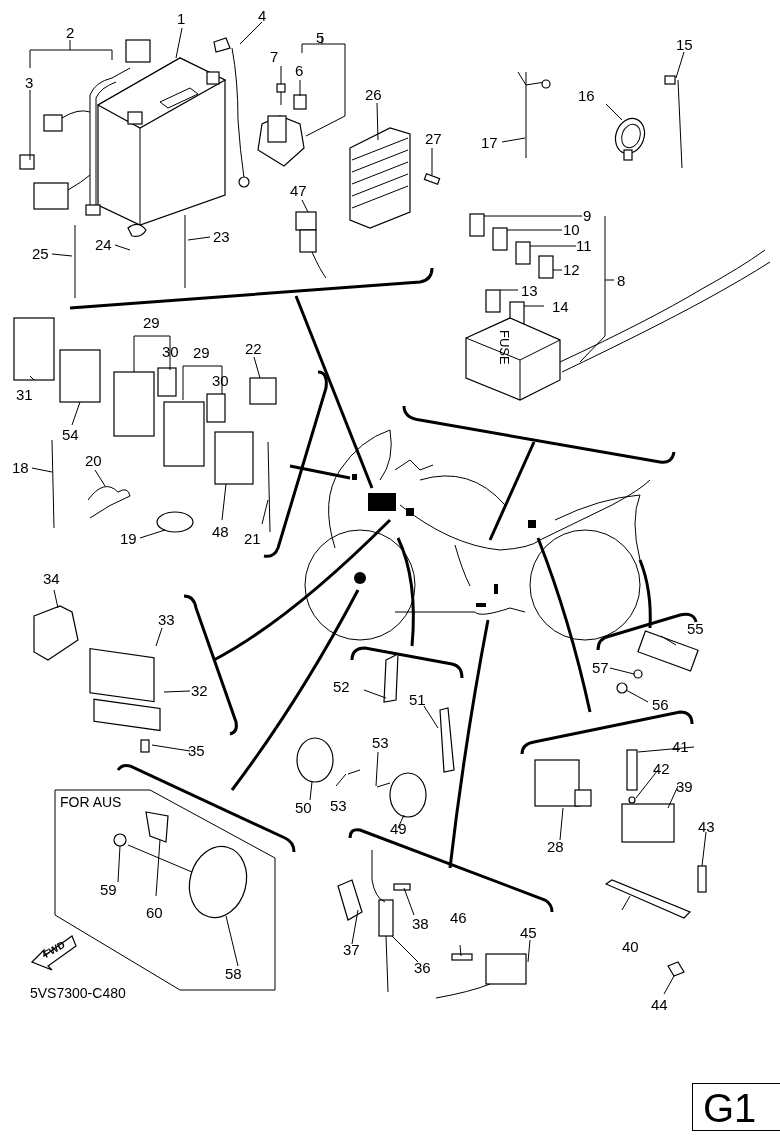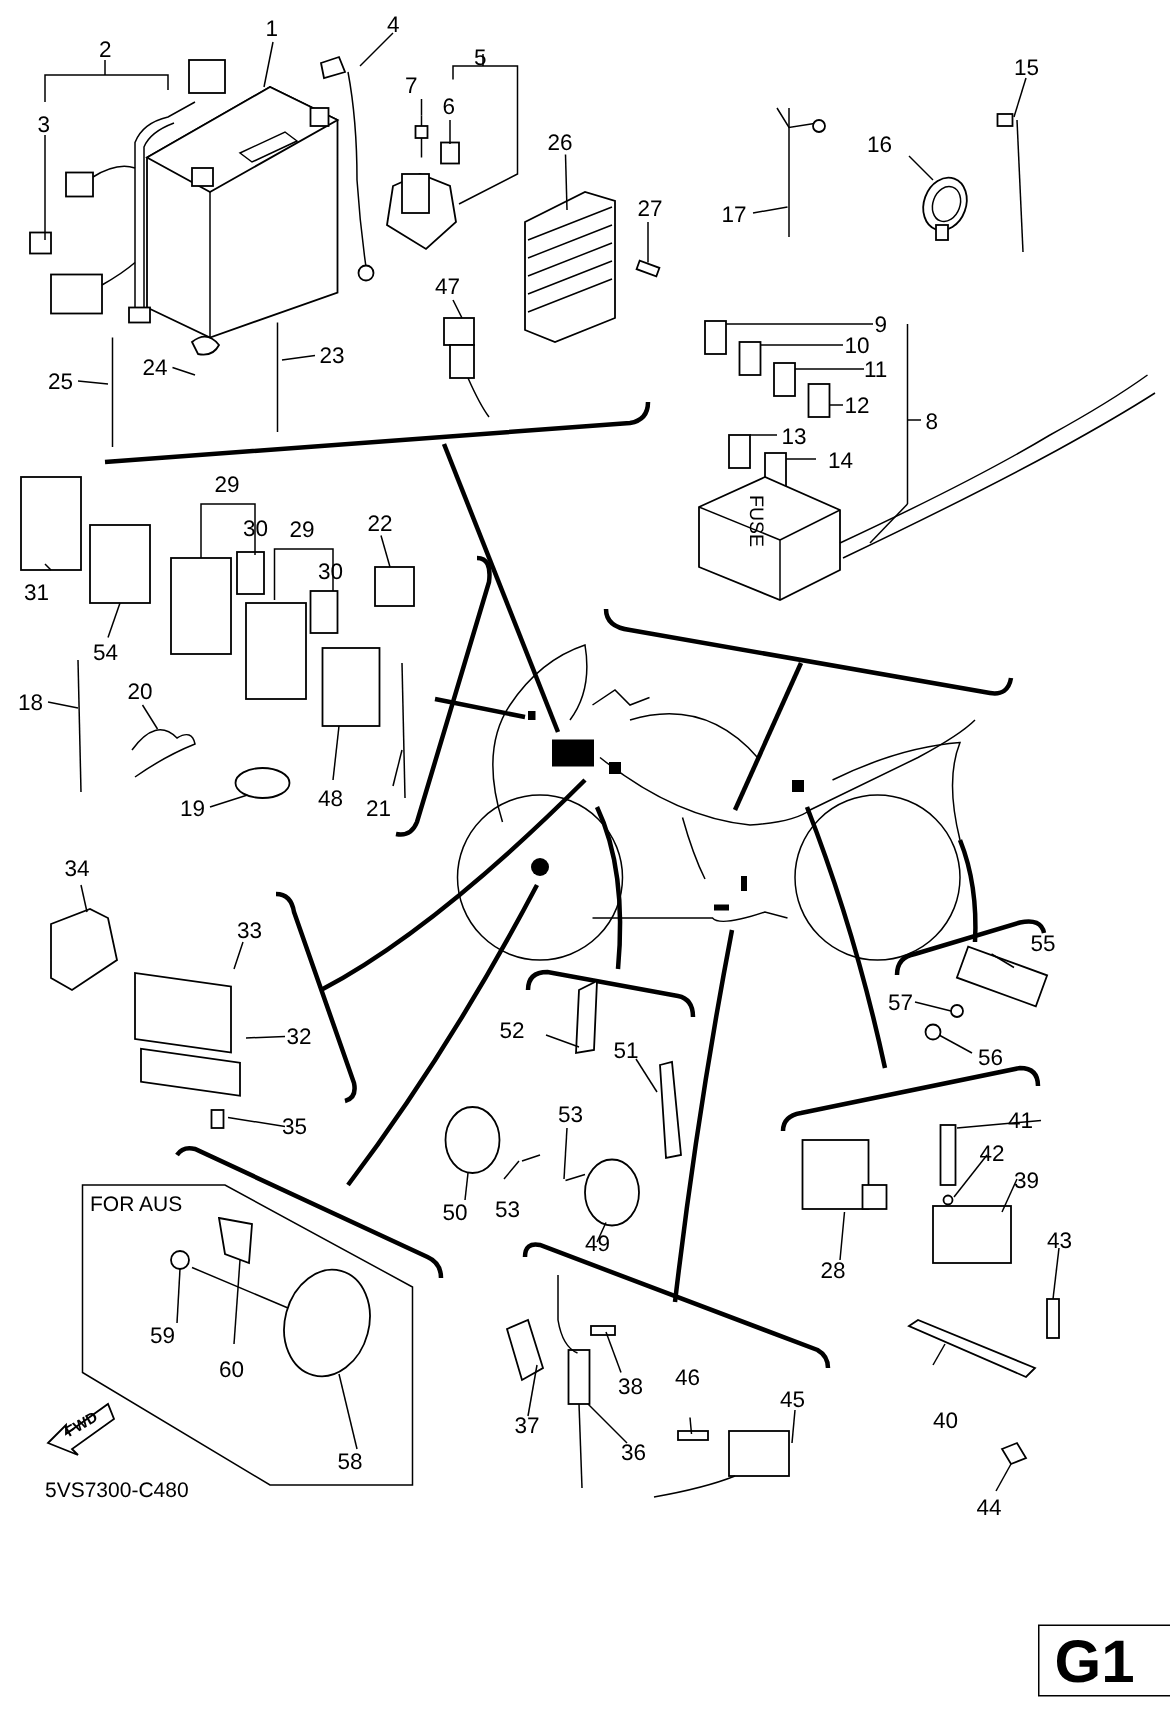--- a/index.html
+++ b/index.html
@@ -9,21 +9,21 @@
   .thin { fill: none; stroke: #000; stroke-width: 1; }
   .bracket { fill: none; stroke: #000; stroke-width: 3; }
   .lead { fill: none; stroke: #000; stroke-width: 1; }
   .solid { fill: #000; stroke: none; }
   .callout { font-family: "Liberation Sans", sans-serif; font-size: 15px; fill: #000; }
   .aus-label { font-family: "Liberation Sans", sans-serif; font-size: 14px; fill: #000; }
   .code-label { font-family: "Liberation Sans", sans-serif; font-size: 14px; fill: #000; }
   .fuse-text { font-family: "Liberation Sans", sans-serif; font-size: 13px; fill: #000; }
   .fwd-text { font-family: "Liberation Sans", sans-serif; font-size: 10px; font-weight: bold; fill: #000; }
   .page-badge { position: absolute; left: 692px; top: 1083px; width: 100px; height: 48px; border: 1.5px solid #000; box-sizing: border-box; background: #fff; }
-  .page-badge span { position: absolute; left: 10px; top: 0px; font-family: "Liberation Sans", sans-serif; font-weight: bold; font-size: 40px; line-height: 48px; color: #000; }
+  .page-badge span { position: absolute; left: 10px; top: 0px; font-family: "Liberation Sans", sans-serif; font-weight: normal; font-size: 40px; line-height: 48px; color: #000; }
 </style>
 </head>
 <body>
 
 <svg id="diagram" viewBox="0 0 780 1144" xmlns="http://www.w3.org/2000/svg">
 
   <g>
 
     <g>
       <polygon class="part" points="98,105 180,58 225,80 225,195 140,225 98,205"></polygon>

